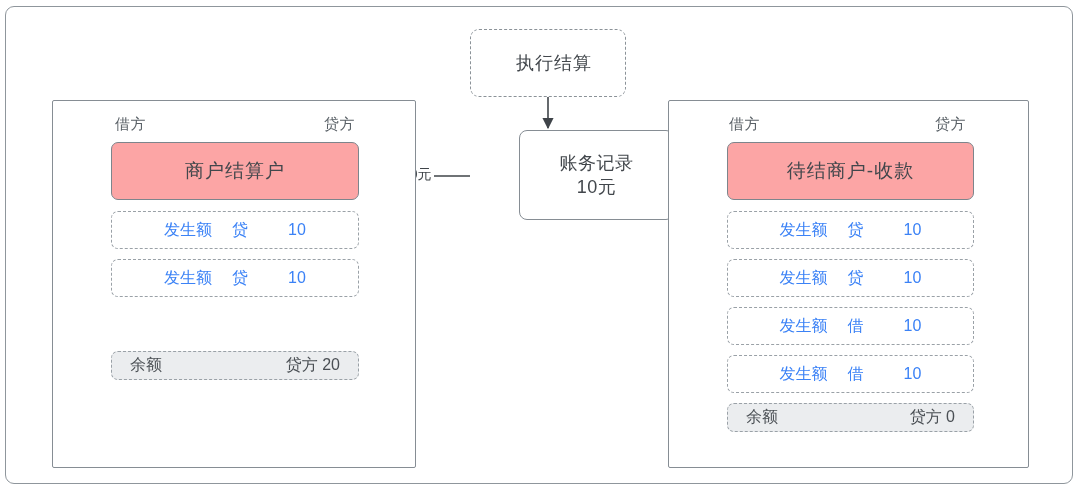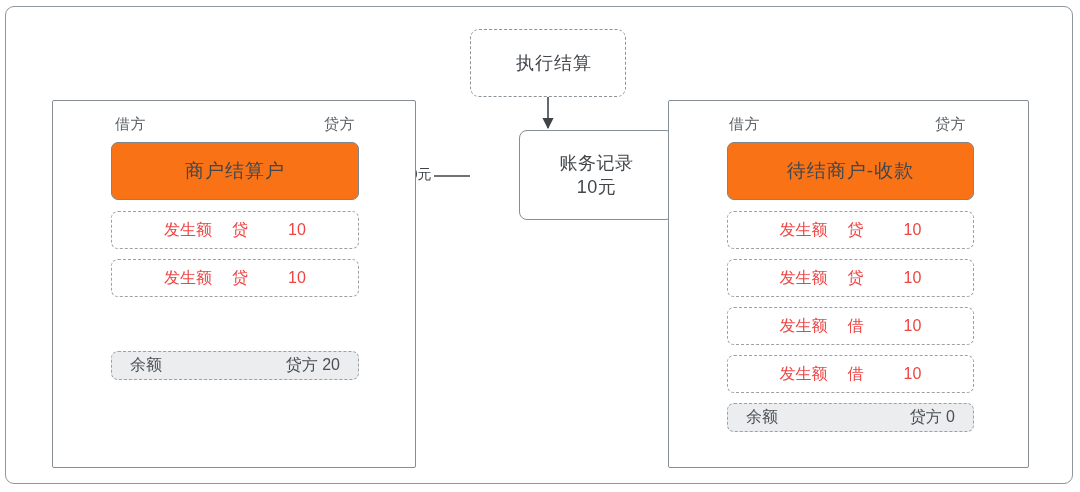--- a/index.html
+++ b/index.html
@@ -61,21 +61,21 @@
   
   .panel-title {
     position: absolute;
     left: 58px;
     top: 41px;
     width: 248px;
     height: 58px;
     box-sizing: border-box;
     border: 1.6px solid #7d858c;
     border-radius: 7px;
-    background: #f97316;
+    background: #fca5a5;
     display: flex;
     align-items: center;
     justify-content: center;
     font-size: 19px;
     color: #42474c;
     letter-spacing: 1px;
   }
   #panel-right .panel-title {
     left: 58px;
     width: 247px;
@@ -93,21 +93,21 @@
   .entry-row {
     box-sizing: border-box;
     height: 38px;
     border: 1.7px dashed #9aa1a7;
     border-radius: 7px;
     background: #ffffff;
     display: flex;
     align-items: center;
     justify-content: center;
     font-size: 16px;
-    color: #ef4444;
+    color: #3b82f6;
     margin-bottom: 10px;
   }
   .entry-row .cell-label { }
   .entry-row .cell-dir   { margin-left: 20px; }
   .entry-row .cell-amt   { margin-left: 40px; }
 
   .balance-row {
     box-sizing: border-box;
     height: 29px;
     border: 1.7px dashed #9aa1a7;

